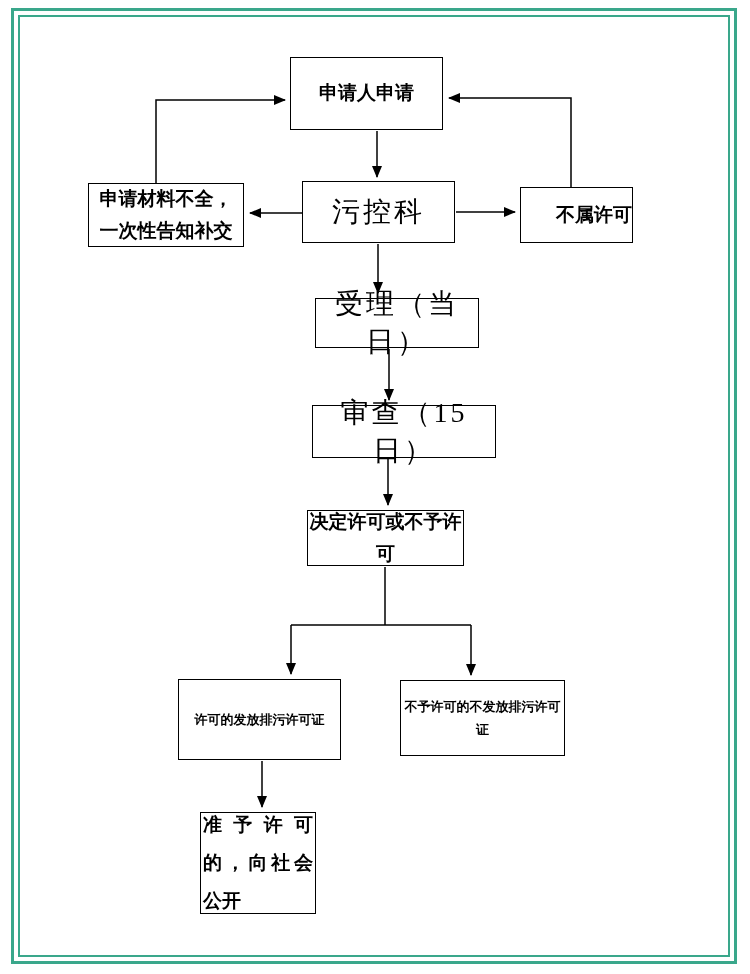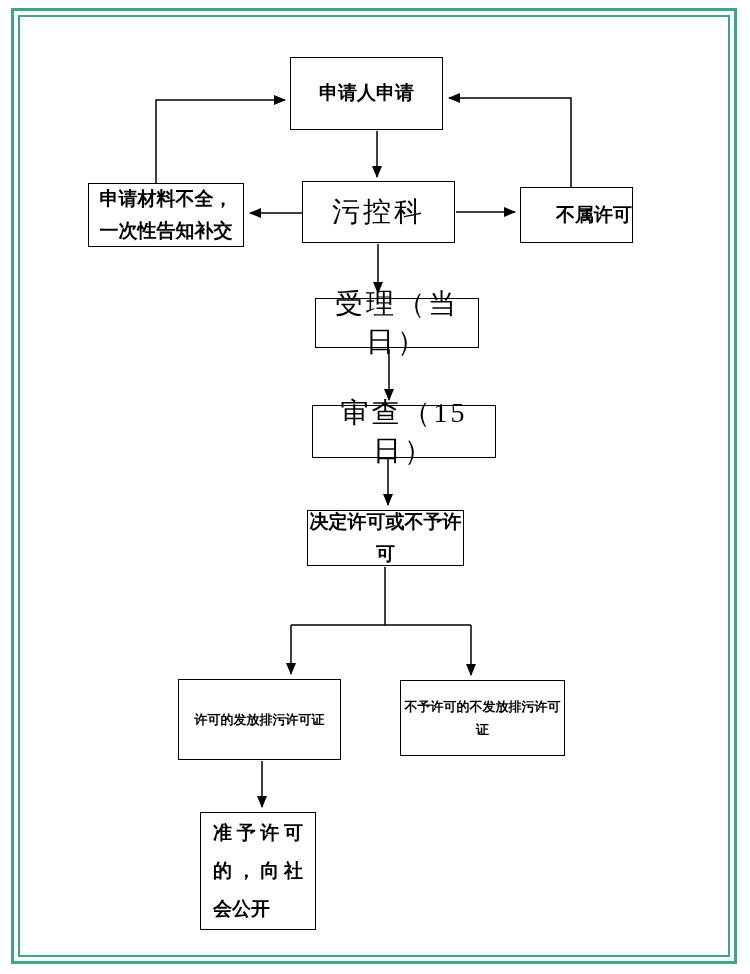--- a/index.html
+++ b/index.html
@@ -50,22 +50,22 @@
   .n-applicant  { left: 290px; top: 57px;  width: 153px; height: 73px; }
   .n-pollution  { left: 302px; top: 181px; width: 153px; height: 62px; }
   .n-incomplete { left: 88px;  top: 183px; width: 156px; height: 64px;
                   justify-content: flex-start; text-align: center; padding: 0 9px; }
   .n-notpermit  { left: 520px; top: 187px; width: 113px; height: 56px; text-align: right; }
   .n-accept     { left: 315px; top: 298px; width: 164px; height: 50px; }
   .n-review     { left: 312px; top: 405px; width: 184px; height: 53px; }
   .n-decision   { left: 307px; top: 510px; width: 157px; height: 56px; }
   .n-grant      { left: 178px; top: 679px; width: 163px; height: 81px; }
   .n-deny       { left: 400px; top: 680px; width: 165px; height: 76px; }
-  .n-publish    { left: 200px; top: 812px; width: 116px; height: 118px;
-                  text-align: justify; padding: 10px 12px; line-height: 2; }
+  .n-publish    { left: 200px; top: 812px; width: 116px; height: 102px;
+                  text-align: justify; padding: 10px 2px; line-height: 2; }
 </style>
 </head>
 <body>
 
 <div class="canvas">
 
   <div class="frame-outer"></div>
   <div class="frame-inner"></div>
 
   <svg class="arrows" width="750" height="974" viewBox="0 0 750 974">

